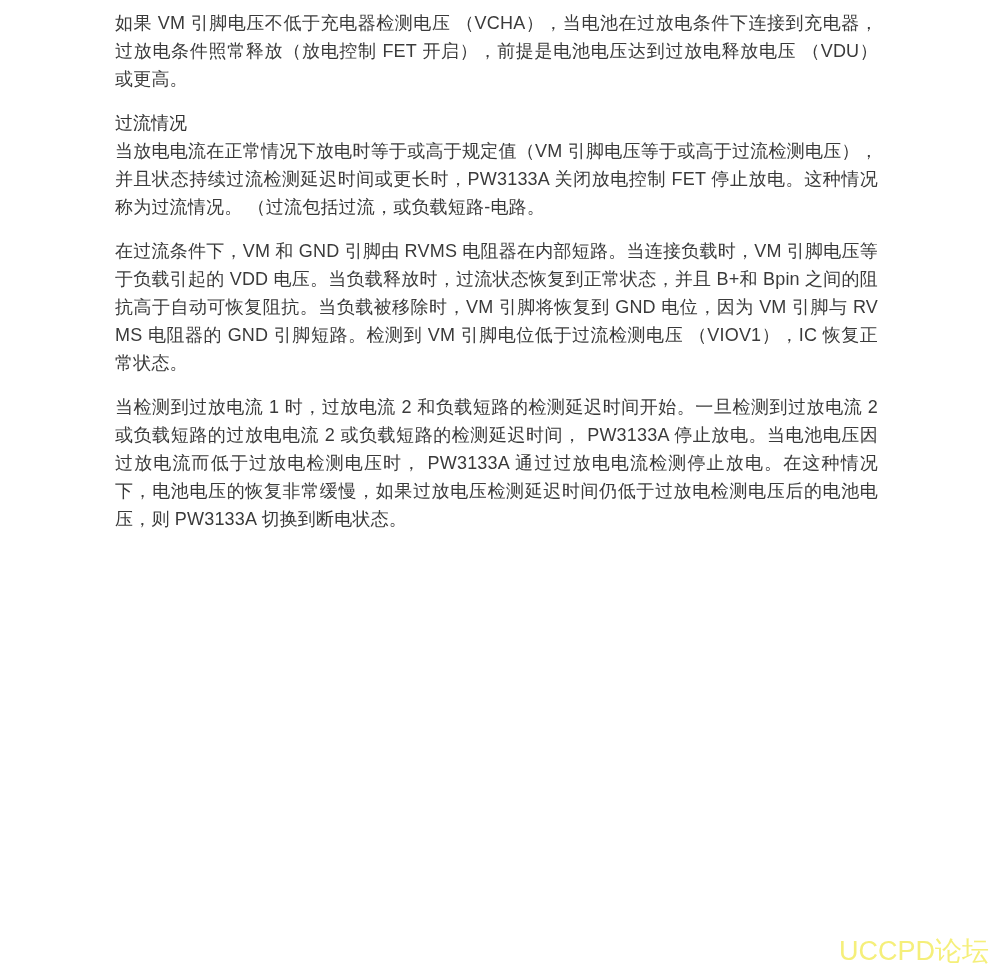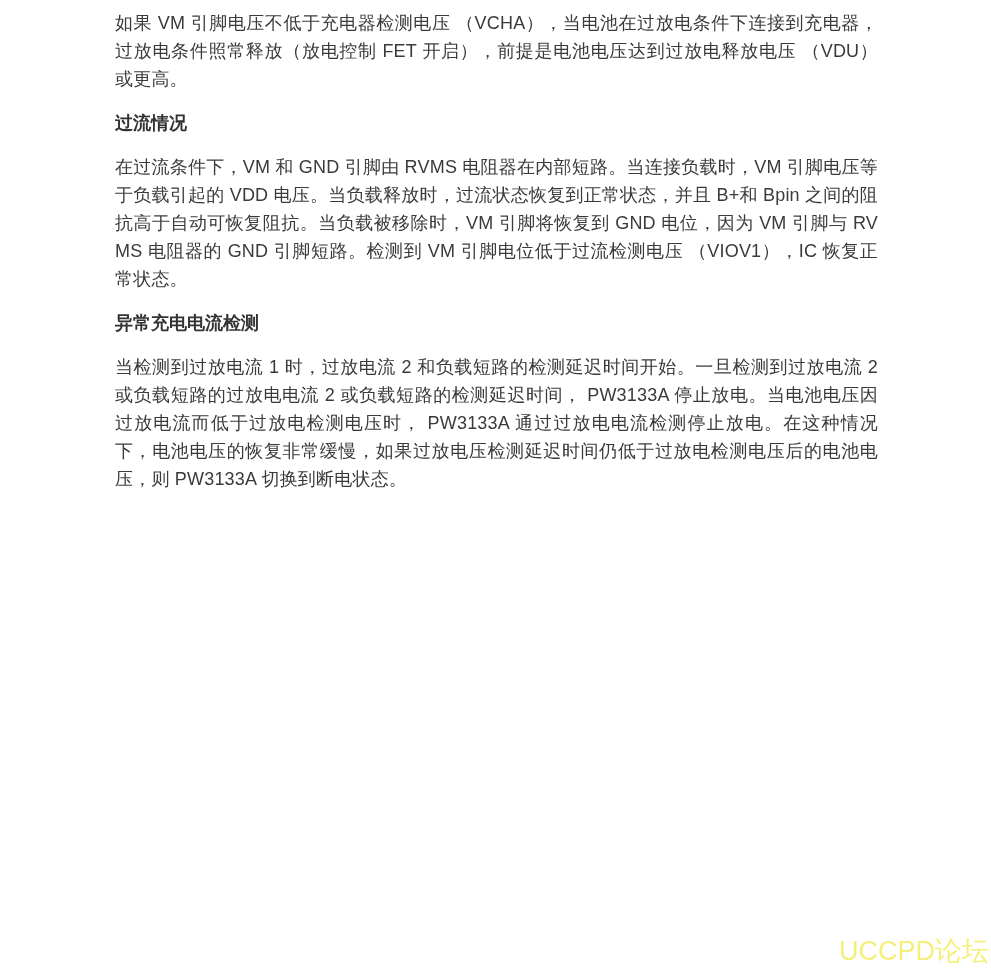--- a/index.html
+++ b/index.html
@@ -29,21 +29,21 @@
   }
   .block {
     margin: 0 0 16px 0;
   }
   .block:last-child {
     margin-bottom: 0;
   }
   .heading {
     font-size: 18px;
     line-height: 28px;
-    font-weight: bold;
+    font-weight: normal;
     margin: 0;
     color: #333333;
   }
   .para {
     font-size: 18px;
     line-height: 28px;
     margin: 0;
     text-align: justify;
     text-justify: inter-ideograph;
     letter-spacing: 0.2px;
@@ -64,28 +64,28 @@
 
 <div class="page">
   <article class="content">
 
     <div class="block">
       <p class="para">如果 VM 引脚电压不低于充电器检测电压 （VCHA），当电池在过放电条件下连接到充电器，过放电条件照常释放（放电控制 FET 开启），前提是电池电压达到过放电释放电压 （VDU） 或更高。</p>
     </div>
 
     <div class="block">
       <h3 class="heading">过流情况</h3>
+      <p class="para">当放电电流在正常情况下放电时等于或高于规定值（VM 引脚电压等于或高于过流检测电压），并且状态持续过流检测延迟时间或更长时，PW3133A 关闭放电控制 FET 停止放电。这种情况称为过流情况。 （过流包括过流，或负载短路-电路。</p>
     </div>
 
     <div class="block">
       <p class="para">在过流条件下，VM 和 GND 引脚由 RVMS 电阻器在内部短路。当连接负载时，VM 引脚电压等于负载引起的 VDD 电压。当负载释放时，过流状态恢复到正常状态，并且 B+和 Bpin 之间的阻抗高于自动可恢复阻抗。当负载被移除时，VM 引脚将恢复到 GND 电位，因为 VM 引脚与 RVMS 电阻器的 GND 引脚短路。检测到 VM 引脚电位低于过流检测电压 （VIOV1），IC 恢复正常状态。</p>
     </div>
 
     <div class="block">
-      <h3 class="heading">异常充电电流检测</h3>
     </div>
 
 
 
     <div class="block">
       <p class="para">当检测到过放电流 1 时，过放电流 2 和负载短路的检测延迟时间开始。一旦检测到过放电流 2 或负载短路的过放电电流 2 或负载短路的检测延迟时间， PW3133A 停止放电。当电池电压因过放电流而低于过放电检测电压时， PW3133A 通过过放电电流检测停止放电。在这种情况下，电池电压的恢复非常缓慢，如果过放电压检测延迟时间仍低于过放电检测电压后的电池电压，则 PW3133A 切换到断电状态。</p>
     </div>
 
   </article>
 

